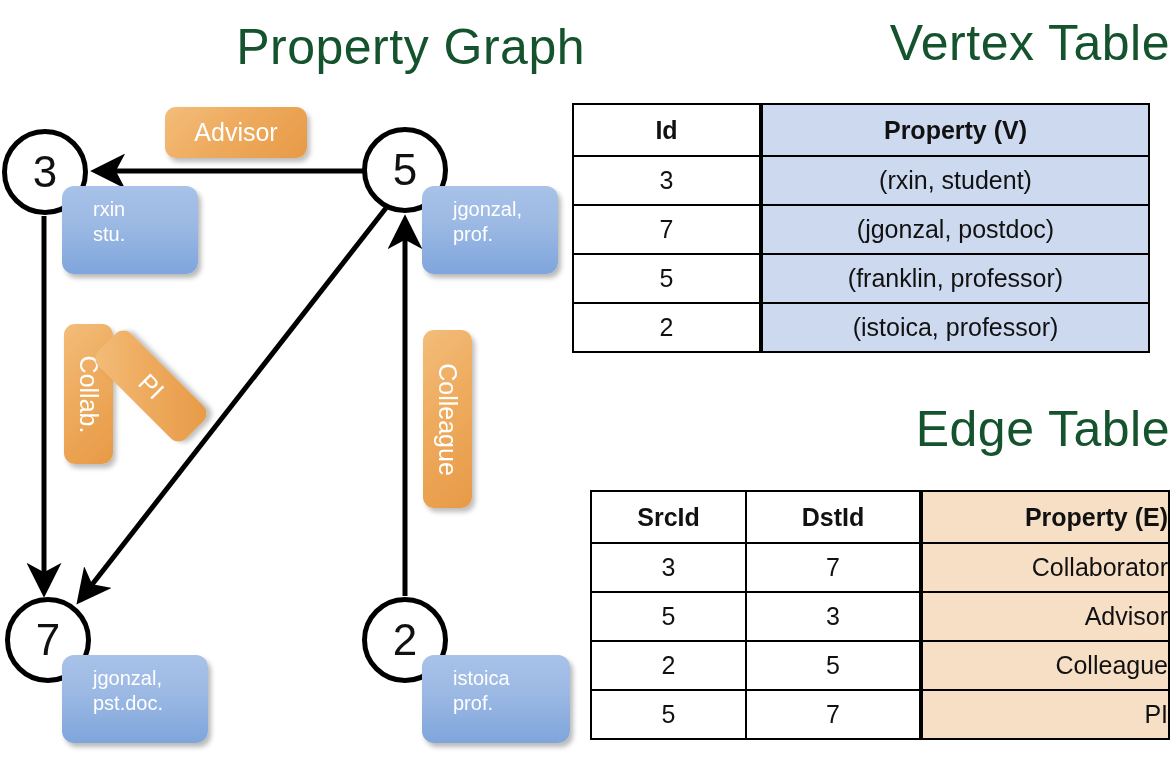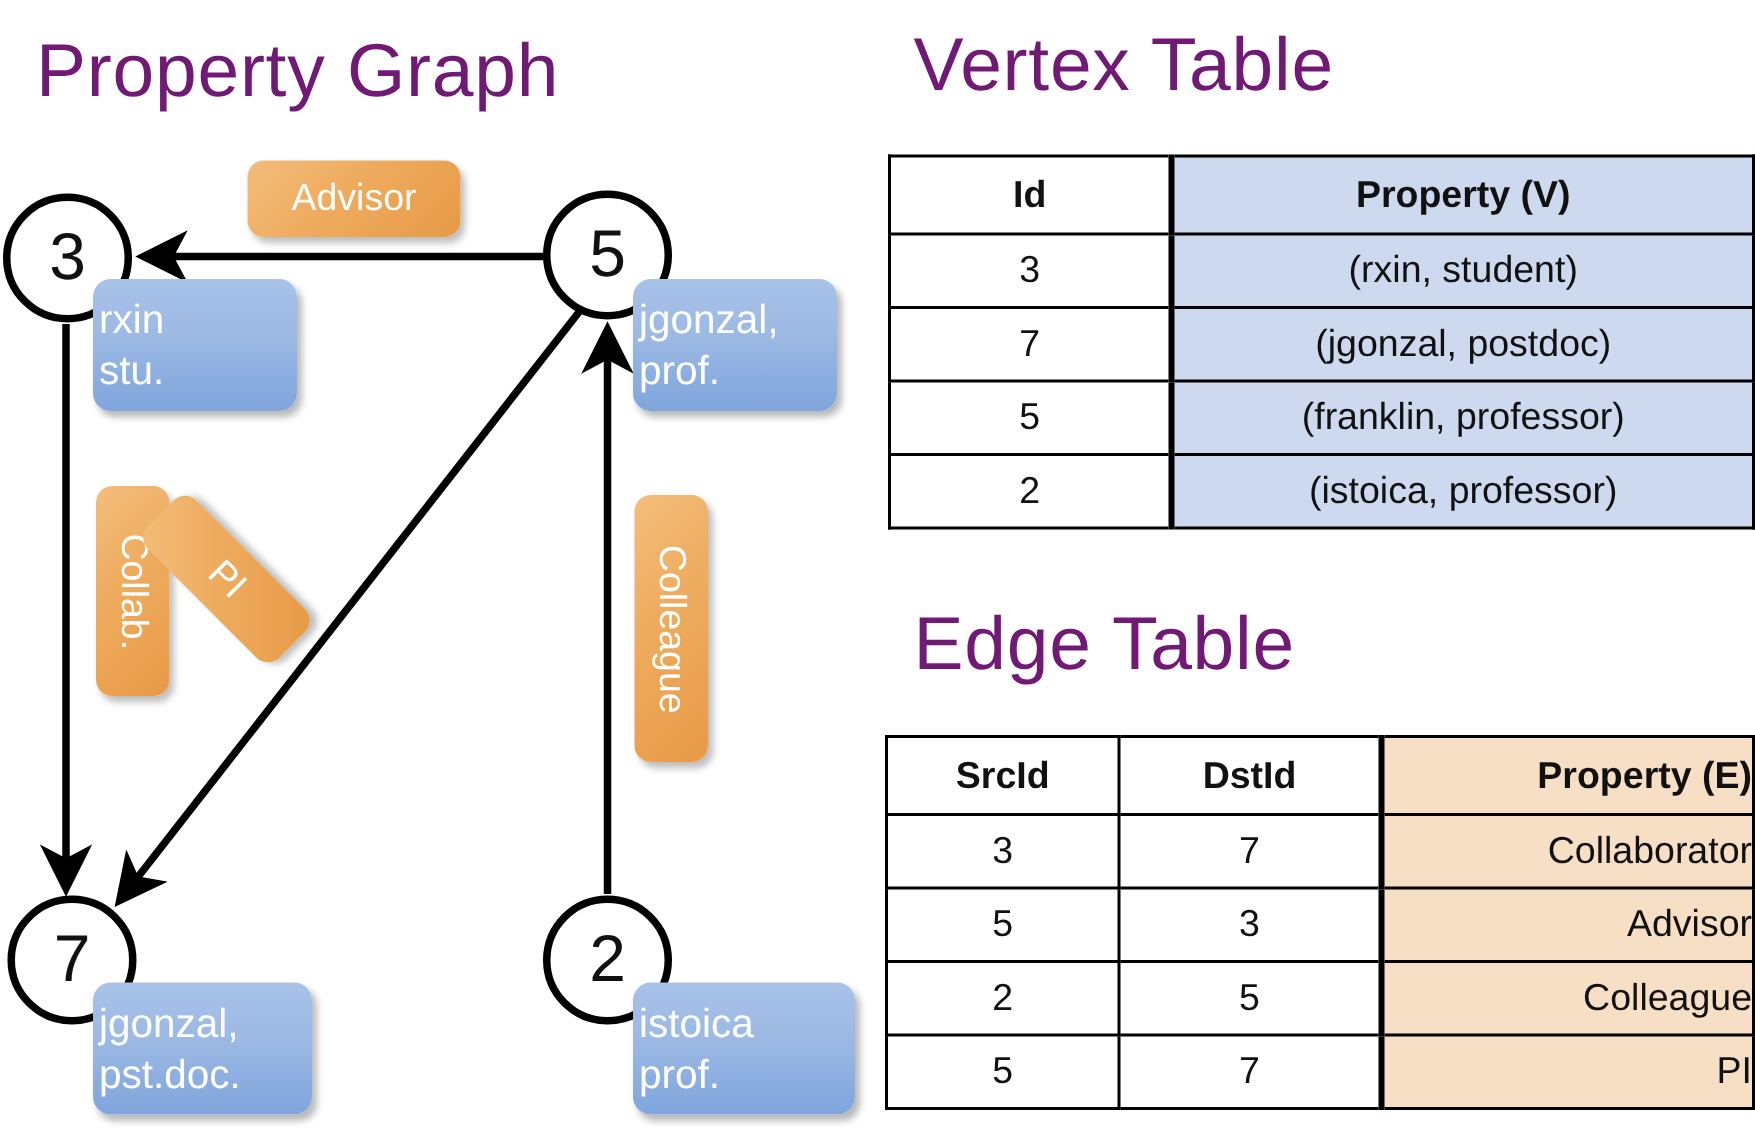--- a/index.html
+++ b/index.html
@@ -16,24 +16,23 @@
     color: #000000;
   }
 
   
   .title {
     position: absolute;
     font-family: "Liberation Sans", sans-serif;
     font-weight: 300;
     font-size: 50px;
     letter-spacing: 0.5px;
-    color: #701a75;
-    text-align: left;
+    color: #14532d;
+    text-align: right;
     white-space: nowrap;
-    margin-left: 24px;
   }
   #title-property-graph { left: 0; top: 18px; width: 585px; }
   #title-vertex-table   { left: 585px; top: 14px; width: 585px; }
   #title-edge-table     { left: 585px; top: 400px; width: 585px; }
 
   
   #graph-panel {
     position: absolute;
     left: 0; top: 0;
     width: 585px; height: 760px;
@@ -66,24 +65,24 @@
   #node-7 { left: 5px;   top: 597px; }
   #node-2 { left: 362px; top: 597px; }
 
   
   .prop-box {
     position: absolute;
     border-radius: 12px;
     background: linear-gradient(to bottom, #a8c2e8 0%, #9dbae4 40%, #7fa5dc 100%);
     box-shadow: 3px 4px 5px rgba(0,0,0,0.28);
     color: #ffffff;
-    font-size: 27px;
+    font-size: 20px;
     font-weight: 300;
     line-height: 1.25;
-    padding: 11px 4px;
+    padding: 11px 31px;
     box-sizing: border-box;
     z-index: 5;
     font-family: "Liberation Sans", sans-serif;
   }
   #prop-rxin     { left: 62px;  top: 186px; width: 136px; height: 88px; }
   #prop-franklin { left: 422px; top: 186px; width: 136px; height: 88px; }
   #prop-jgonzal  { left: 62px;  top: 655px; width: 146px; height: 88px; }
   #prop-istoica  { left: 422px; top: 655px; width: 148px; height: 88px; }
 
   
@@ -130,21 +129,21 @@
     padding: 0;
     height: 47px;
     background: #ffffff;
   }
   .tbl th {
     font-weight: 700;
     font-size: 25px;
     height: 50px;
   }
 
-  #vertex-table { left: 592px; top: 103px; width: 576px; }
+  #vertex-table { left: 572px; top: 103px; width: 576px; }
   #vertex-table col.c-id   { width: 188px; }
   #vertex-table col.c-prop { width: 388px; }
   #vertex-table .cell-prop { background: #ccd9ee; border-left: 4px solid #000; }
 
   #edge-table { left: 590px; top: 490px; width: 578px; padding-left: 48px; }
   #edge-table col.c-src  { width: 155px; }
   #edge-table col.c-dst  { width: 175px; }
   #edge-table col.c-prop { width: 248px; }
   #edge-table .cell-prop { background: #f7dfc6; border-left: 4px solid #000; text-align: right; }
 </style>

